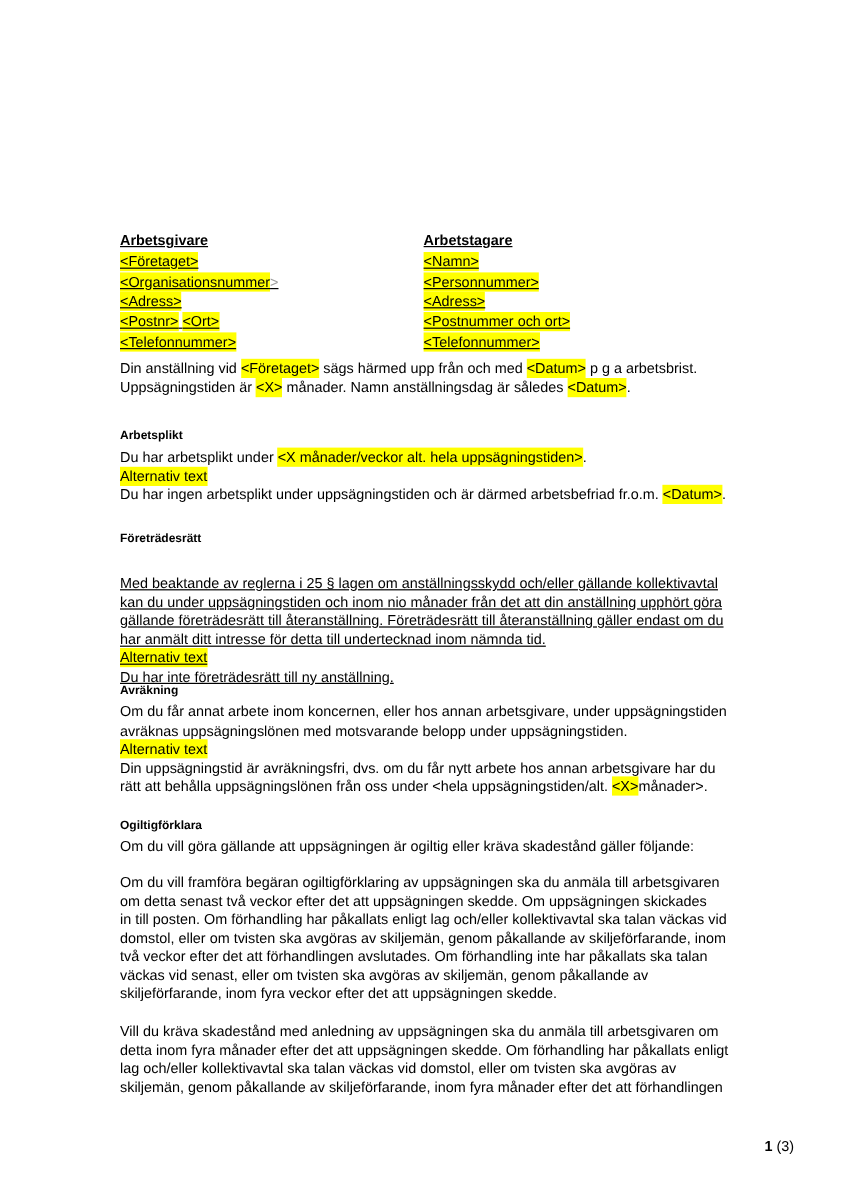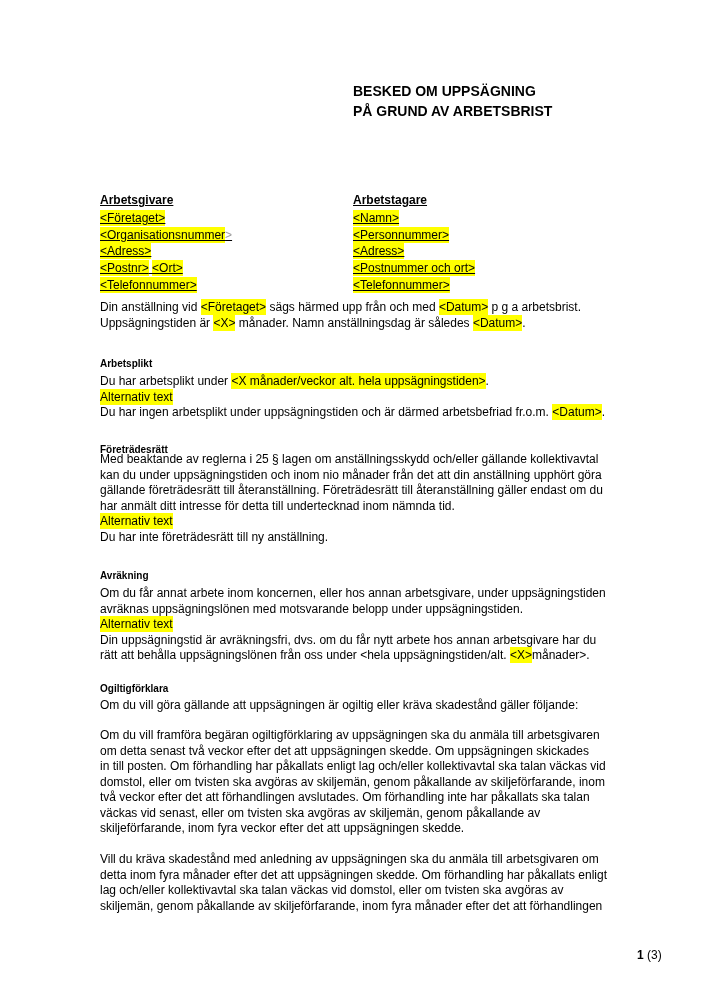--- a/index.html
+++ b/index.html
@@ -63,45 +63,41 @@
   .hd {
     font-size: 10px;
     font-weight: bold;
     line-height: 17px;
     white-space: nowrap;
   }
   #intro      { top: 300px; }
   #h-arb      { top: 355px; }
   #b-arb      { top: 374px; }
   #h-for      { top: 441px; }
-  #b-for      { top: 452px; }
+  #b-for      { top: 479px; text-decoration: underline; }
   #h-avr      { top: 567px; }
   #b-avr      { top: 586px; }
   #h-ogi      { top: 680px; }
   #b-ogi-1    { top: 698px; }
   #b-ogi-2    { top: 728px; }
   #b-ogi-3    { top: 852px; }
   .pageno {
     position: absolute;
     left: 637px;
     top: 948px;
     font-size: 12px;
     white-space: nowrap;
   }
   .pageno .b { font-weight: bold; }
 </style>
 </head>
 <body>
 
 <div class="page">
 
-  <header class="title">
-    <div>BESKED OM UPPSÄGNING</div>
-    <div>PÅ GRUND AV ARBETSBRIST</div>
-  </header>
 
   <section class="col col-employer">
     <h3>Arbetsgivare</h3>
     <div>
         <div class="line"><span class="hl">&lt;Företaget&gt;</span></div>
         <div class="line"><span class="hl">&lt;Organisationsnummer</span><span class="dim">&gt;</span></div>
         <div class="line"><span class="hl">&lt;Adress&gt;</span></div>
         <div class="line"><span class="hl">&lt;Postnr&gt;</span><span> </span><span class="hl">&lt;Ort&gt;</span></div>
         <div class="line"><span class="hl">&lt;Telefonnummer&gt;</span></div>
       </div>

